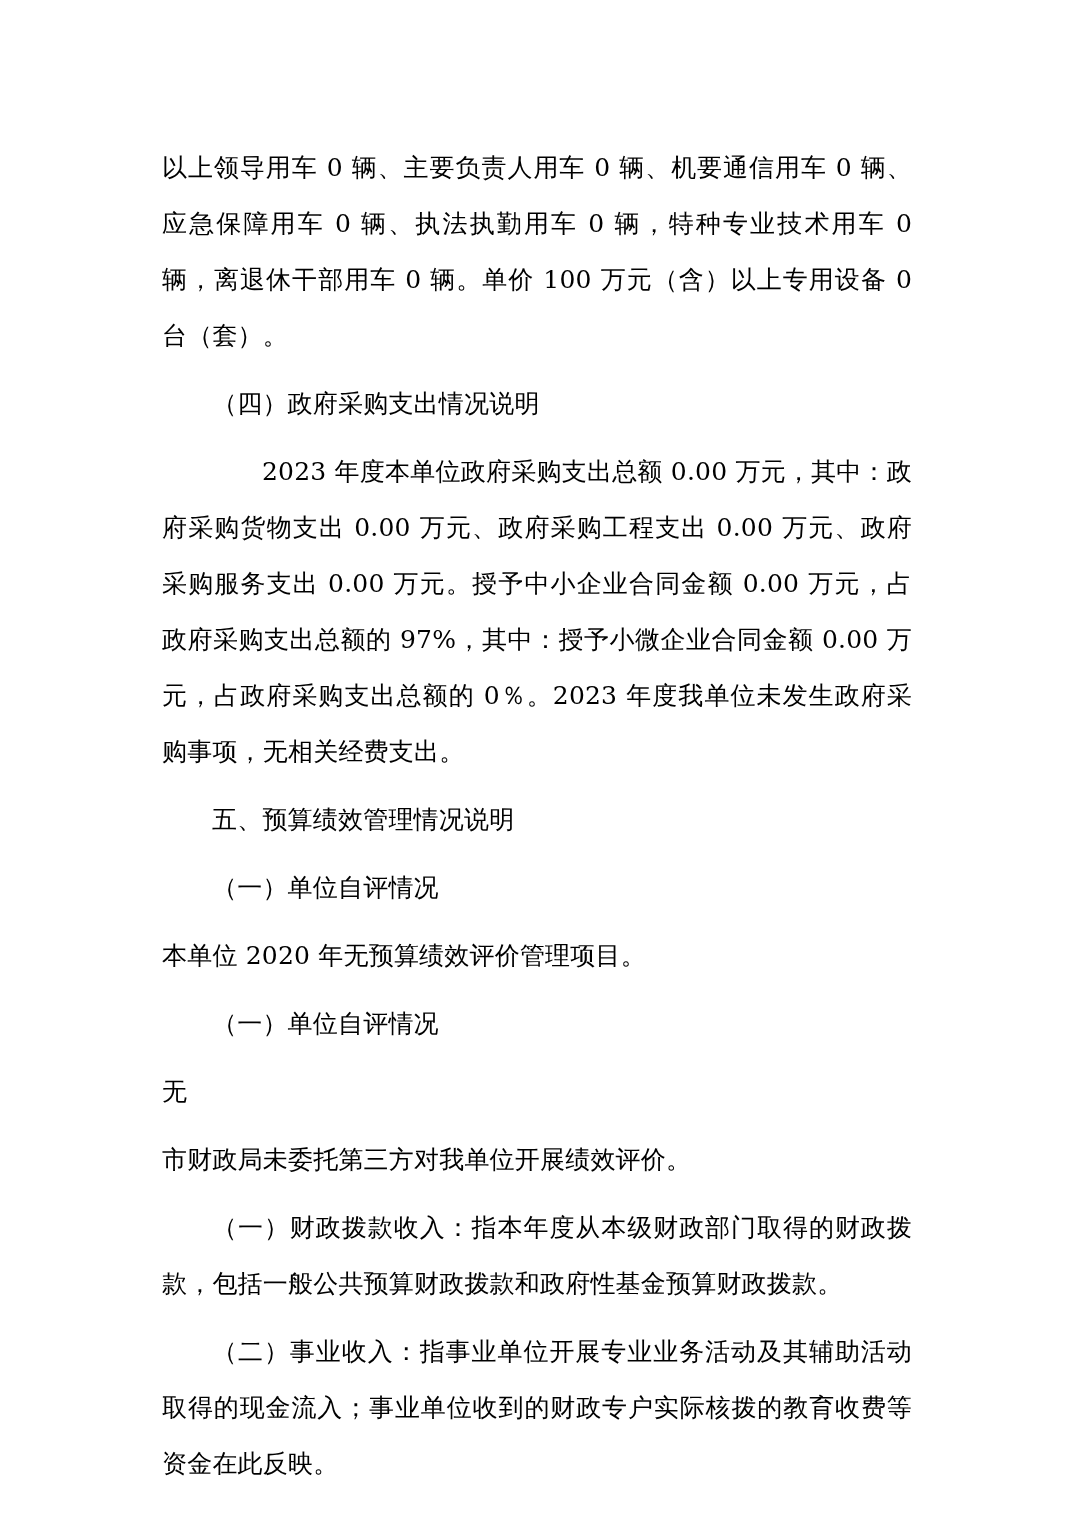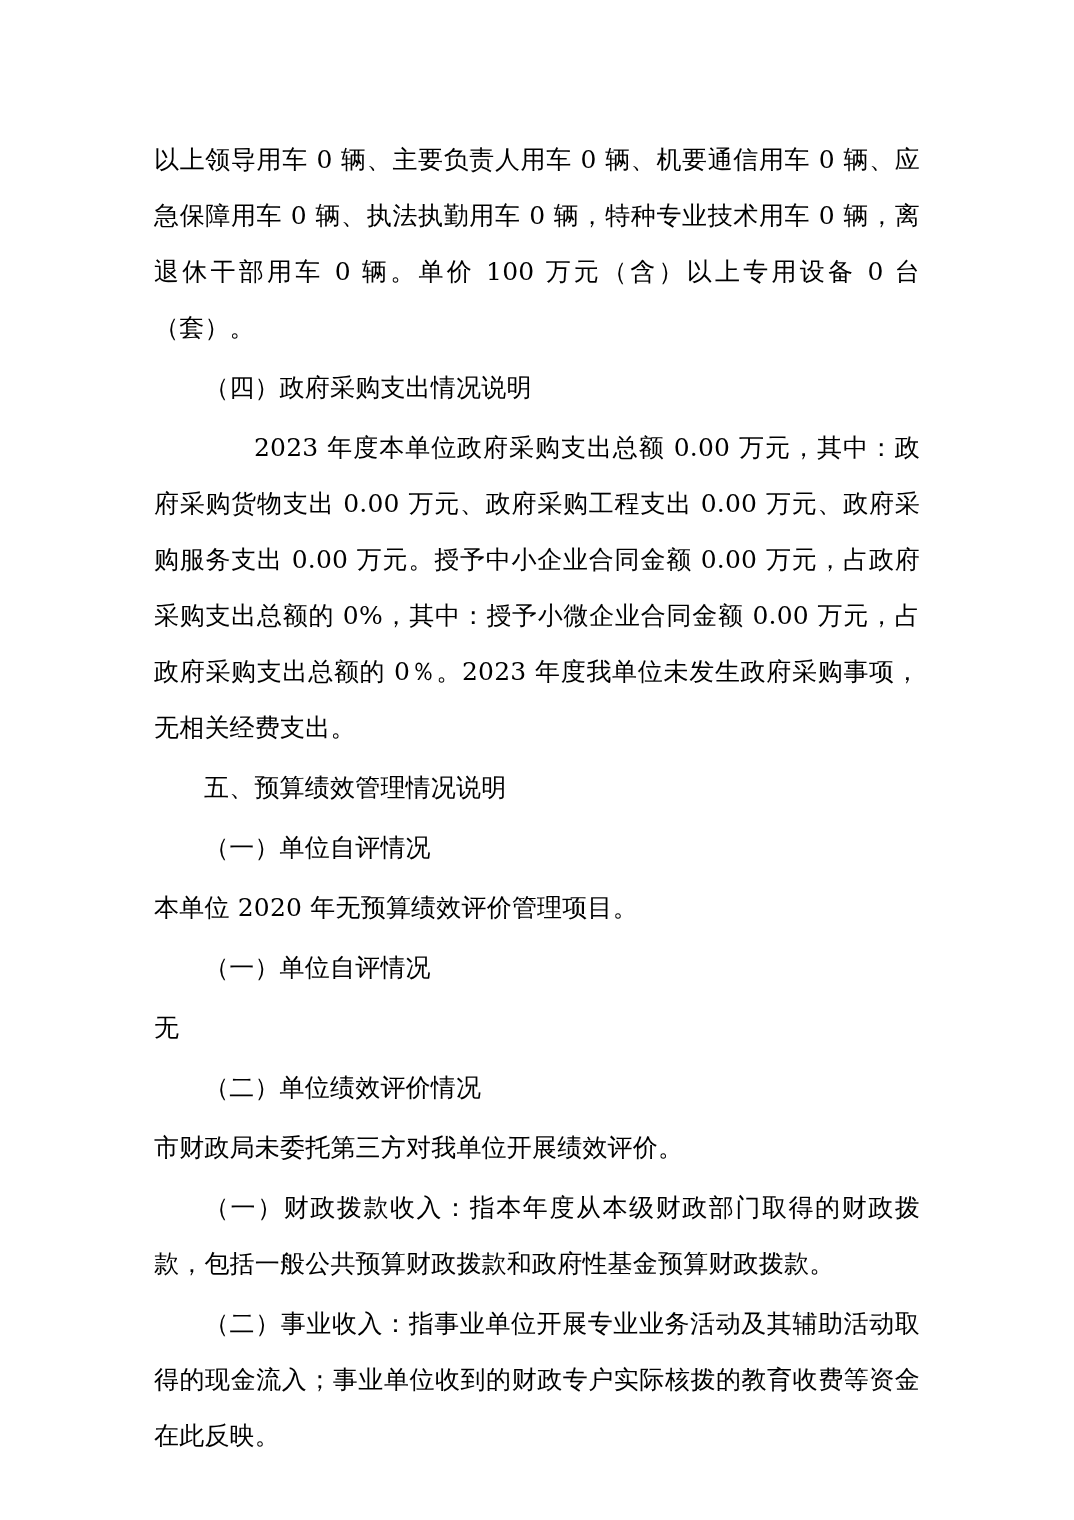--- a/index.html
+++ b/index.html
@@ -22,21 +22,21 @@
     background: #ffffff;
   }
   .doc-body {
     font-size: 25px;
     line-height: 56px;
     text-align: justify;
     text-justify: inter-ideograph;
     letter-spacing: 0.2px;
   }
   p {
-    margin: 4px;
+    margin: 12px;
   }
   .indent-2 {
     text-indent: 50px;
   }
   .indent-4 {
     text-indent: 100px;
   }
   .indent-0 {
     text-indent: 0;
   }
@@ -44,33 +44,32 @@
 </head>
 <body>
 
 <div class="page">
   <div class="doc-body">
 
     <p class="indent-0">以上领导用车 0 辆、主要负责人用车 0 辆、机要通信用车 0 辆、应急保障用车 0 辆、执法执勤用车 0 辆，特种专业技术用车 0 辆，离退休干部用车 0 辆。单价 100 万元（含）以上专用设备 0 台（套）。</p>
 
     <p class="indent-2">（四）政府采购支出情况说明</p>
 
-    <p class="indent-4">2023 年度本单位政府采购支出总额 0.00 万元，其中：政府采购货物支出 0.00 万元、政府采购工程支出 0.00 万元、政府采购服务支出 0.00 万元。授予中小企业合同金额 0.00 万元，占政府采购支出总额的 0%，其中：授予小微企业合同金额 0.00 万元，占政府采购支出总额的 0％。2023 年度我单位未发生政府采购事项，无相关经费支出。</p>
+    <p class="indent-4">2023 年度本单位政府采购支出总额 0.00 万元，其中：政府采购货物支出 0.00 万元、政府采购工程支出 0.00 万元、政府采购服务支出 0.00 万元。授予中小企业合同金额 0.00 万元，占政府采购支出总额的 97%，其中：授予小微企业合同金额 0.00 万元，占政府采购支出总额的 0％。2023 年度我单位未发生政府采购事项，无相关经费支出。</p>
 
     <p class="indent-2">五、预算绩效管理情况说明</p>
 
     <p class="indent-2">（一）单位自评情况</p>
 
     <p class="indent-0">本单位 2020 年无预算绩效评价管理项目。</p>
 
     <p class="indent-2">（一）单位自评情况</p>
 
     <p class="indent-0">无</p>
 
-    <p class="indent-2">（二）单位绩效评价情况</p>
 
 
 
     <p class="indent-0">市财政局未委托第三方对我单位开展绩效评价。</p>
 
 
     <p class="indent-2">（一）财政拨款收入：指本年度从本级财政部门取得的财政拨款，包括一般公共预算财政拨款和政府性基金预算财政拨款。</p>
 
     <p class="indent-2">（二）事业收入：指事业单位开展专业业务活动及其辅助活动取得的现金流入；事业单位收到的财政专户实际核拨的教育收费等资金在此反映。</p>
 

